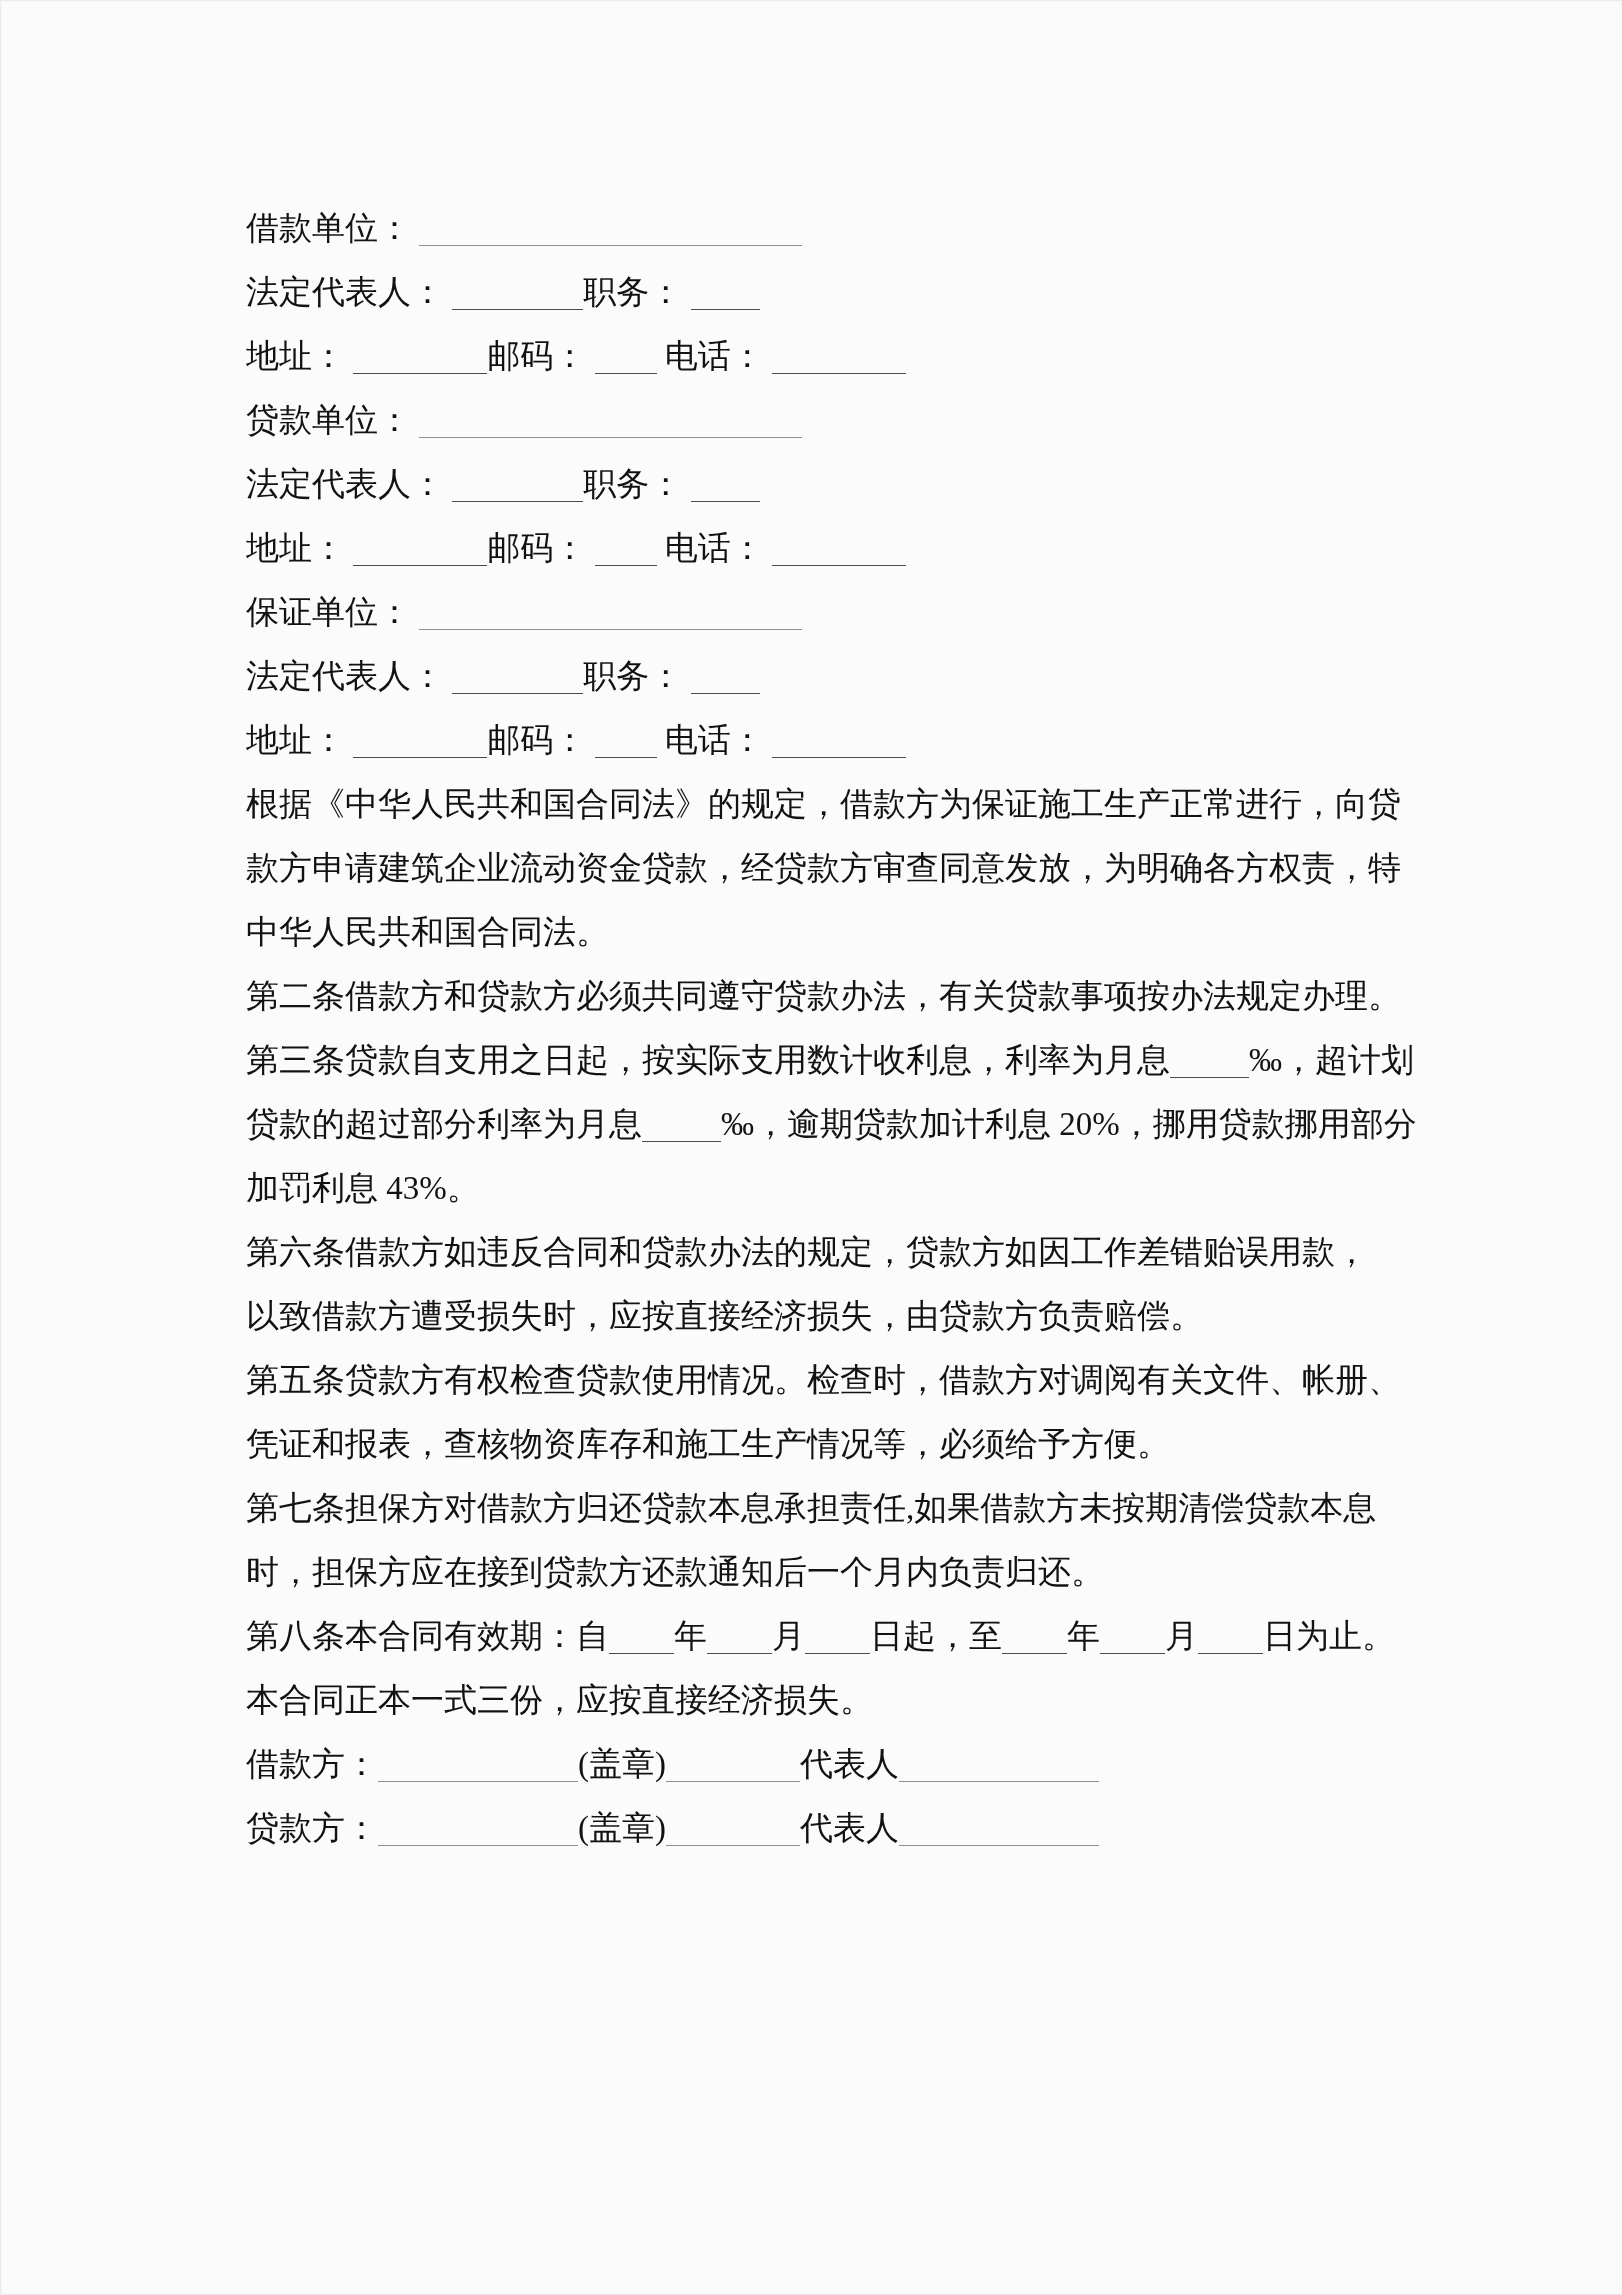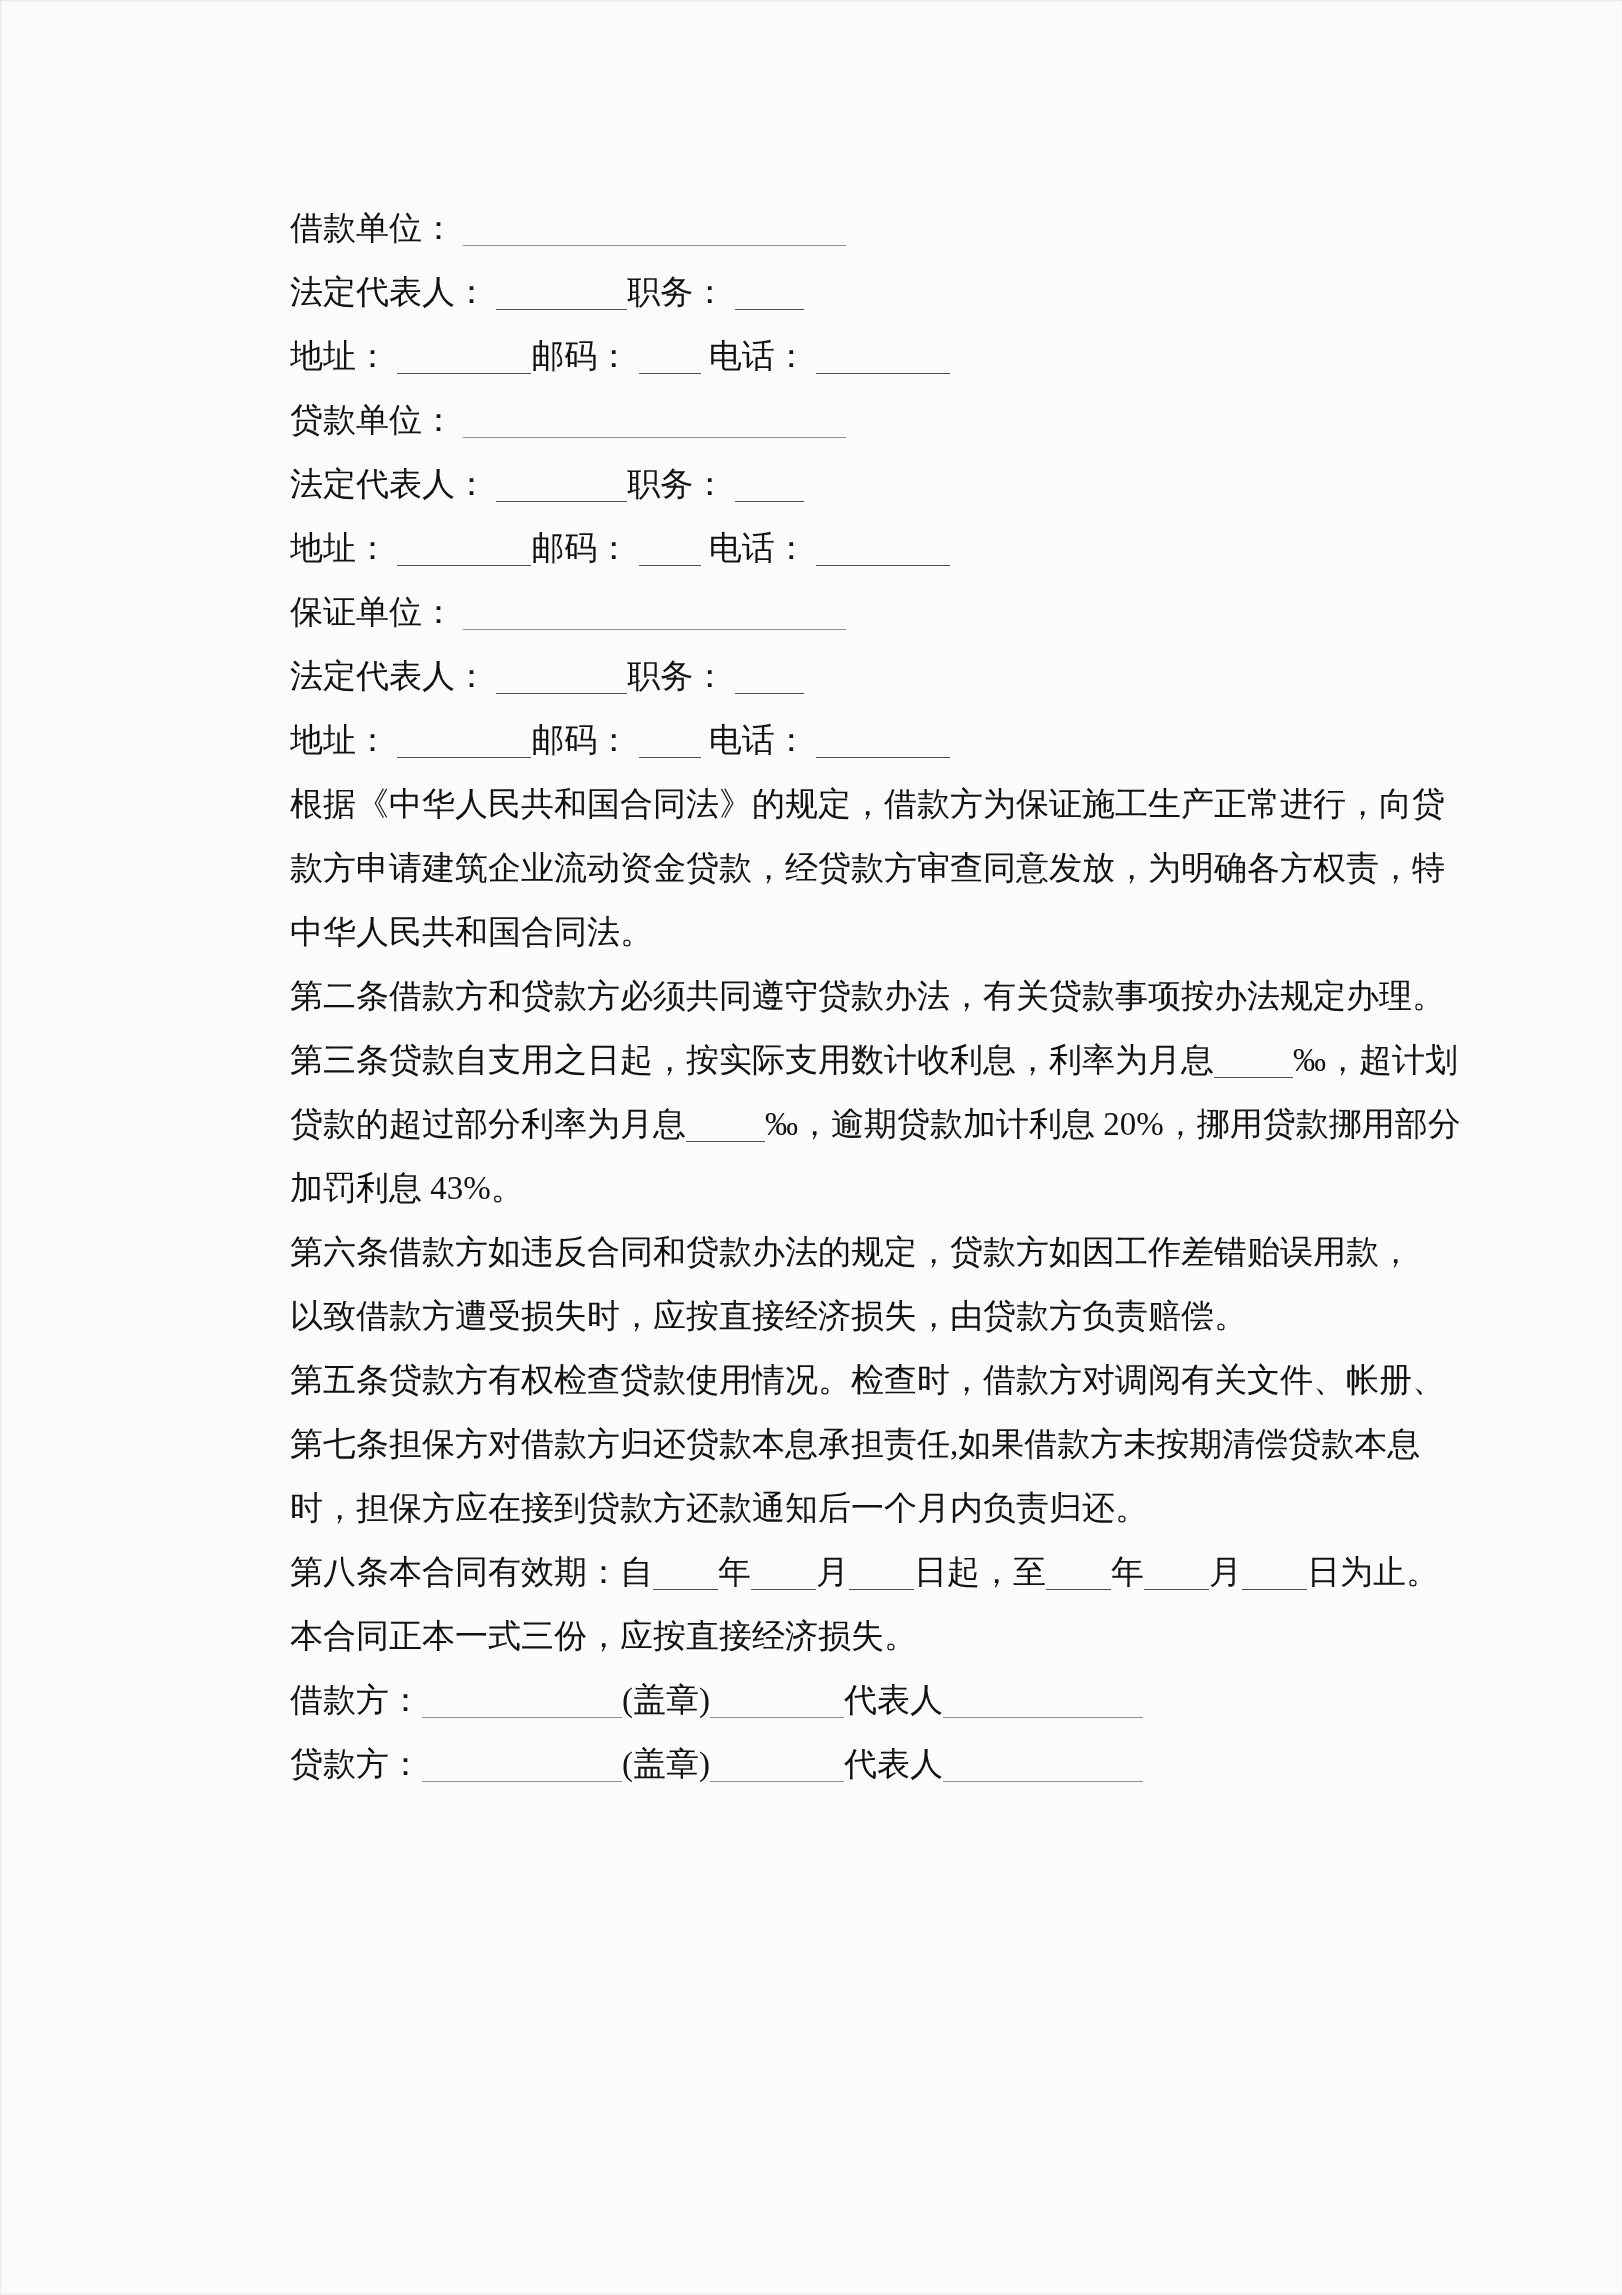--- a/index.html
+++ b/index.html
@@ -22,21 +22,20 @@
     left: 246px;
     top: 196px;
     width: 1161px;
     font-size: 33px;
     color: #121212;
   }
   .line {
     height: 64px;
     line-height: 64px;
     white-space: nowrap;
-    margin-left: 44px;
   }
   .txt { letter-spacing: 0; }
   .blank {
     display: inline-block;
     height: 34px;
     border-bottom: 1.3px solid #4d4d4d;
     vertical-align: -6.5px;
   }
   .blank.light {
     border-bottom: 0.7px solid #8f8f8f;
@@ -59,20 +58,21 @@
       <div class="line"><span class="txt">根据《中华人民共和国合同法》的规定，借款方为保证施工生产正常进行，向贷</span></div>
       <div class="line"><span class="txt">款方申请建筑企业流动资金贷款，经贷款方审查同意发放，为明确各方权责，特</span></div>
       <div class="line"><span class="txt">中华人民共和国合同法。</span></div>
       <div class="line"><span class="txt">第二条借款方和贷款方必须共同遵守贷款办法，有关贷款事项按办法规定办理。</span></div>
       <div class="line"><span class="txt">第三条贷款自支用之日起，按实际支用数计收利息，利率为月息</span><span class="blank" style="width: 79px;"></span><span class="txt">‰，超计划</span></div>
       <div class="line"><span class="txt">贷款的超过部分利率为月息</span><span class="blank" style="width: 79px;"></span><span class="txt">‰，逾期贷款加计利息 20%，挪用贷款挪用部分</span></div>
       <div class="line"><span class="txt">加罚利息 43%。</span></div>
       <div class="line"><span class="txt">第六条借款方如违反合同和贷款办法的规定，贷款方如因工作差错贻误用款，</span></div>
       <div class="line"><span class="txt">以致借款方遭受损失时，应按直接经济损失，由贷款方负责赔偿。</span></div>
       <div class="line"><span class="txt">第五条贷款方有权检查贷款使用情况。检查时，借款方对调阅有关文件、帐册、</span></div>
+      <div class="line"><span class="txt">凭证和报表，查核物资库存和施工生产情况等，必须给予方便。</span></div>
       <div class="line"><span class="txt">第七条担保方对借款方归还贷款本息承担责任,如果借款方未按期清偿贷款本息</span></div>
       <div class="line"><span class="txt">时，担保方应在接到贷款方还款通知后一个月内负责归还。</span></div>
       <div class="line"><span class="txt">第八条本合同有效期：自</span><span class="blank" style="width: 65px;"></span><span class="txt">年</span><span class="blank" style="width: 65px;"></span><span class="txt">月</span><span class="blank" style="width: 65px;"></span><span class="txt">日起，至</span><span class="blank" style="width: 65px;"></span><span class="txt">年</span><span class="blank" style="width: 65px;"></span><span class="txt">月</span><span class="blank" style="width: 65px;"></span><span class="txt">日为止。</span></div>
       <div class="line"><span class="txt">本合同正本一式三份，应按直接经济损失。</span></div>
       <div class="line"><span class="txt">借款方：</span><span class="blank light" style="width: 200px;"></span><span class="txt">(盖章)</span><span class="blank light" style="width: 134px;"></span><span class="txt">代表人</span><span class="blank light" style="width: 200px;"></span></div>
       <div class="line"><span class="txt">贷款方：</span><span class="blank light" style="width: 200px;"></span><span class="txt">(盖章)</span><span class="blank light" style="width: 134px;"></span><span class="txt">代表人</span><span class="blank light" style="width: 200px;"></span></div>
     </div>
 </div>
 
 

